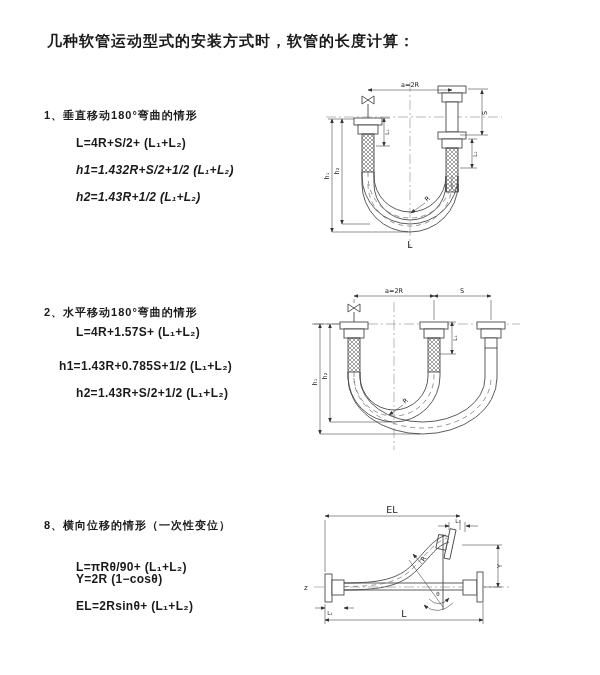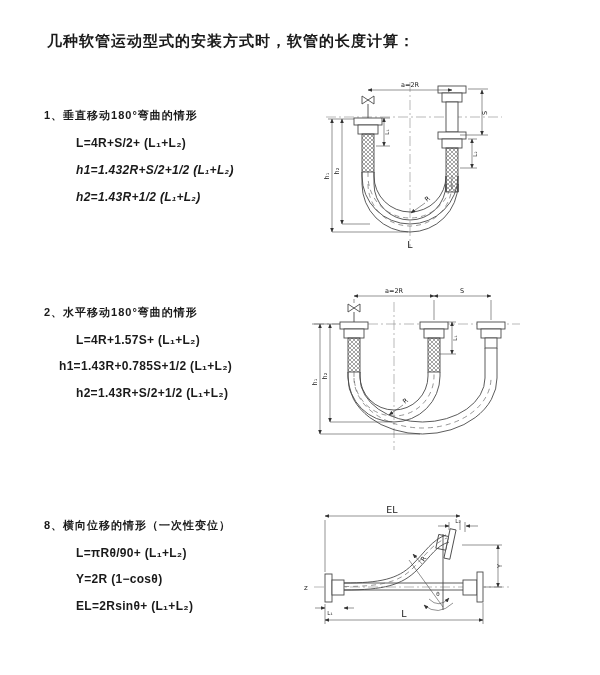--- a/index.html
+++ b/index.html
@@ -32,26 +32,26 @@
 <body>
 
 <h1 class="title">几种软管运动型式的安装方式时，软管的长度计算：</h1>
 
 <div class="sec-heading" style="left:44px; top:108px;">1、垂直移动180°弯曲的情形</div>
 <div class="formula" style="left:76px; top:136px;">L=4R+S/2+ (L₁+L₂)</div>
 <div class="formula" style="left:76px; top:163px;font-style:italic;">h1=1.432R+S/2+1/2 (L₁+L₂)</div>
 <div class="formula" style="left:76px; top:190px;font-style:italic;">h2=1.43R+1/2 (L₁+L₂)</div>
 
 <div class="sec-heading" style="left:44px; top:305px;">2、水平移动180°弯曲的情形</div>
-<div class="formula" style="left:76px; top:333px;">L=4R+1.57S+ (L₁+L₂)</div>
+<div class="formula" style="left:76px; top:325px;">L=4R+1.57S+ (L₁+L₂)</div>
 <div class="formula" style="left:59px; top:359px;">h1=1.43R+0.785S+1/2 (L₁+L₂)</div>
 <div class="formula" style="left:76px; top:386px;">h2=1.43R+S/2+1/2 (L₁+L₂)</div>
 
 <div class="sec-heading" style="left:44px; top:518px;">8、横向位移的情形（一次性变位）</div>
-<div class="formula" style="left:76px; top:546px;text-align:right;">L=πRθ/90+ (L₁+L₂)</div>
+<div class="formula" style="left:76px; top:560px;text-align:right;">L=πRθ/90+ (L₁+L₂)</div>
 <div class="formula" style="left:76px; top:572px;">Y=2R (1−cosθ)</div>
 <div class="formula" style="left:76px; top:599px;">EL=2Rsinθ+ (L₁+L₂)</div>
 
 <svg class="diag" style="left:312px; top:76px;" width="288" height="176" viewBox="0 0 288 176">
   <defs>
     <pattern id="hp1" patternUnits="userSpaceOnUse" width="4" height="4">
       <path d="M0,0 L4,4 M4,0 L0,4" stroke="#666" stroke-width="0.6" fill="none"></path>
     </pattern>
     <marker id="ar1" viewBox="0 0 10 10" refX="9" refY="5" markerWidth="8" markerHeight="8" orient="auto-start-reverse">
       <path d="M0,1 L10,5 L0,9 z" fill="#333"></path>

